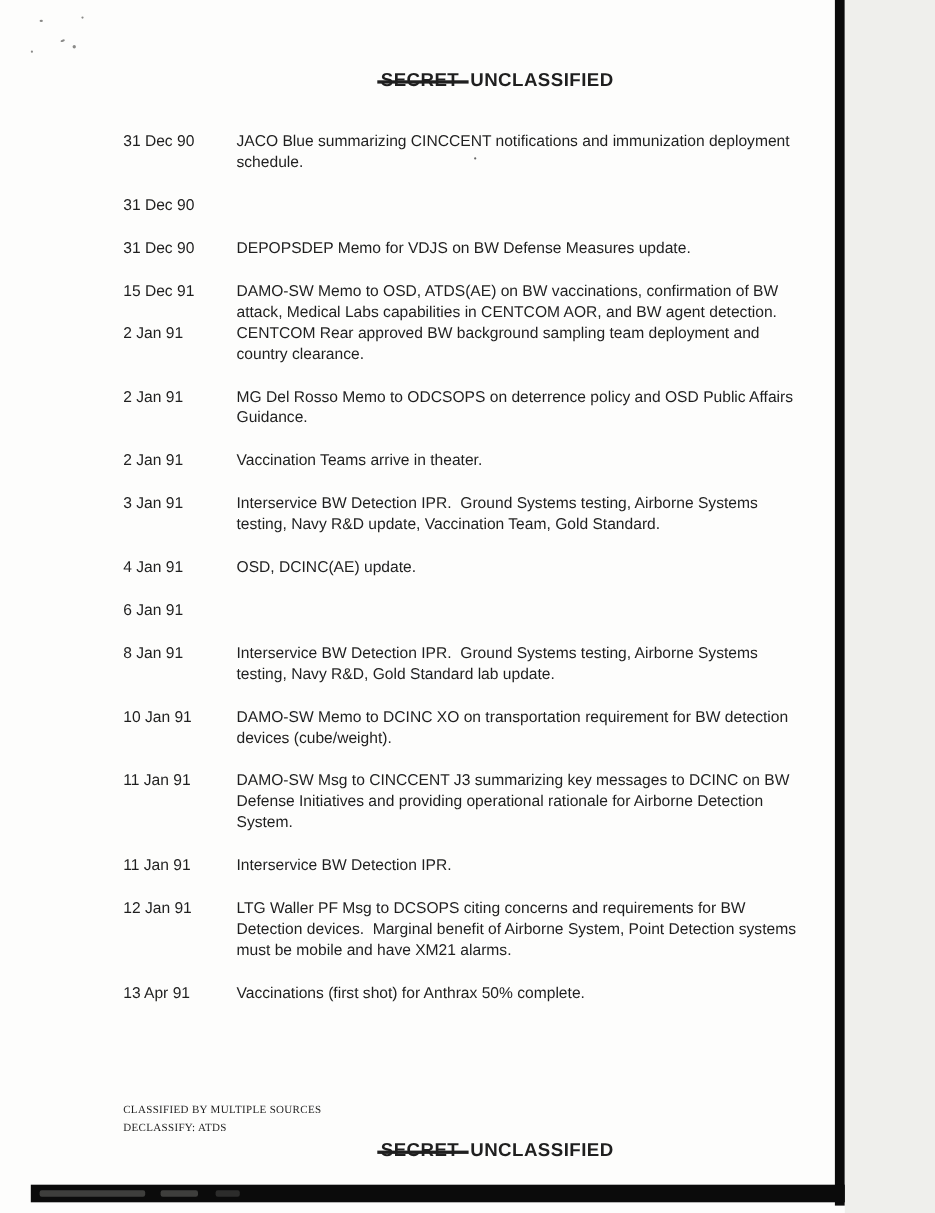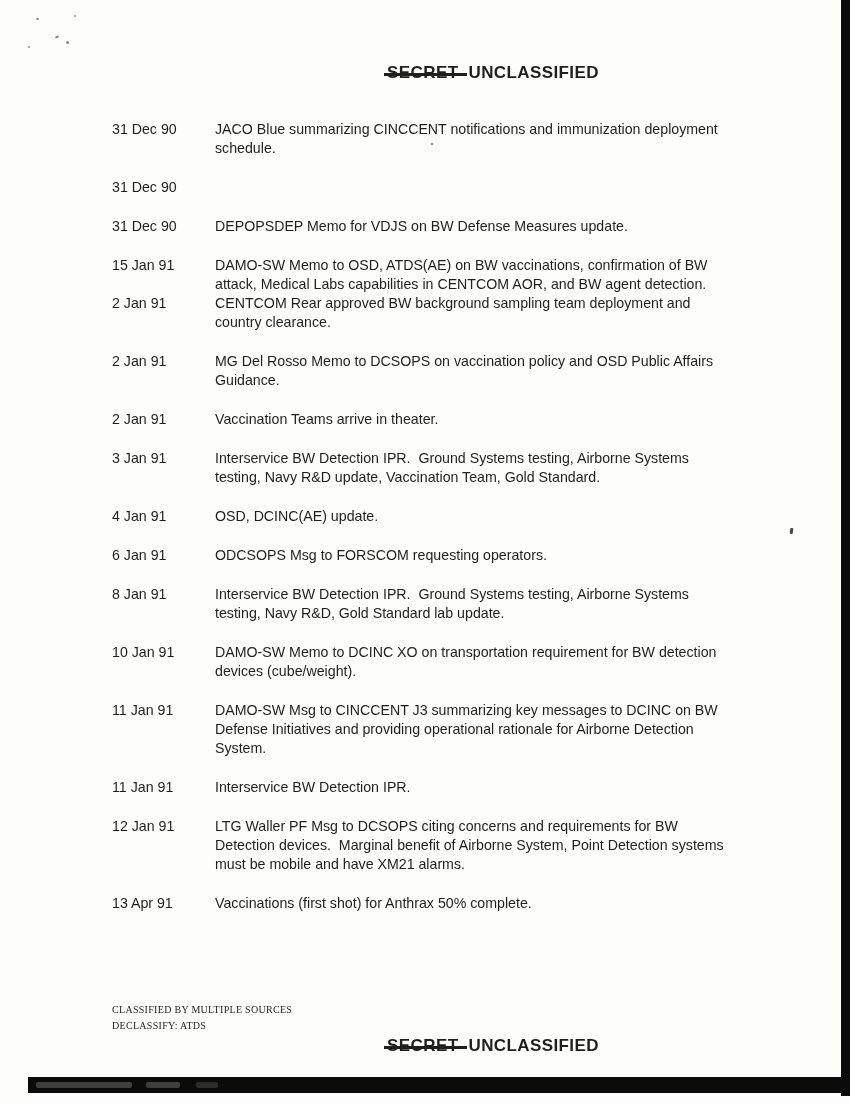--- a/index.html
+++ b/index.html
@@ -4,21 +4,21 @@
 <style>
   :root{
     --page_bg:#fdfdfc;
     --ink:#1f1f1f;
     --bar:#0b0b0b;
     --speck:#8a8a88;
   }
   html,body{margin:0;padding:0;background:#efefec;}
   .page{
     position:relative;
-    width:850px;height:1103px;
+    width:768px;height:1103px;
     background:var(--page_bg);
     overflow:hidden;
     font-family:"Liberation Sans","DejaVu Sans",sans-serif;
     color:var(--ink);
     text-decoration:underline;
   }
 
   
   .class-line{
     position:absolute;left:0;right:0;
@@ -99,46 +99,45 @@
         <div class="desc">JACO Blue summarizing CINCCENT notifications and immunization deployment schedule.</div>
       </div>
       <div class="entry">
         <div class="date">31 Dec 90</div>
       </div>
       <div class="entry">
         <div class="date">31 Dec 90</div>
         <div class="desc">DEPOPSDEP Memo for VDJS on BW Defense Measures update.</div>
       </div>
       <div class="entry no-gap">
-        <div class="date">15 Jan 91</div>
+        <div class="date">15 Dec 91</div>
         <div class="desc">DAMO-SW Memo to OSD, ATDS(AE) on BW vaccinations, confirmation of BW attack, Medical Labs capabilities in CENTCOM AOR, and BW agent detection.</div>
       </div>
       <div class="entry">
         <div class="date">2 Jan 91</div>
         <div class="desc">CENTCOM Rear approved BW background sampling team deployment and country clearance.</div>
       </div>
       <div class="entry">
         <div class="date">2 Jan 91</div>
-        <div class="desc">MG Del Rosso Memo to DCSOPS on vaccination policy and OSD Public Affairs Guidance.</div>
+        <div class="desc">MG Del Rosso Memo to ODCSOPS on deterrence policy and OSD Public Affairs Guidance.</div>
       </div>
       <div class="entry">
         <div class="date">2 Jan 91</div>
         <div class="desc">Vaccination Teams arrive in theater.</div>
       </div>
       <div class="entry">
         <div class="date">3 Jan 91</div>
         <div class="desc">Interservice BW Detection IPR.  Ground Systems testing, Airborne Systems testing, Navy R&amp;D update, Vaccination Team, Gold Standard.</div>
       </div>
       <div class="entry">
         <div class="date">4 Jan 91</div>
         <div class="desc">OSD, DCINC(AE) update.</div>
       </div>
       <div class="entry">
         <div class="date">6 Jan 91</div>
-        <div class="desc">ODCSOPS Msg to FORSCOM requesting operators.</div>
       </div>
       <div class="entry">
         <div class="date">8 Jan 91</div>
         <div class="desc">Interservice BW Detection IPR.  Ground Systems testing, Airborne Systems testing, Navy R&amp;D, Gold Standard lab update.</div>
       </div>
       <div class="entry">
         <div class="date">10 Jan 91</div>
         <div class="desc">DAMO-SW Memo to DCINC XO on transportation requirement for BW detection devices (cube/weight).</div>
       </div>
       <div class="entry">

